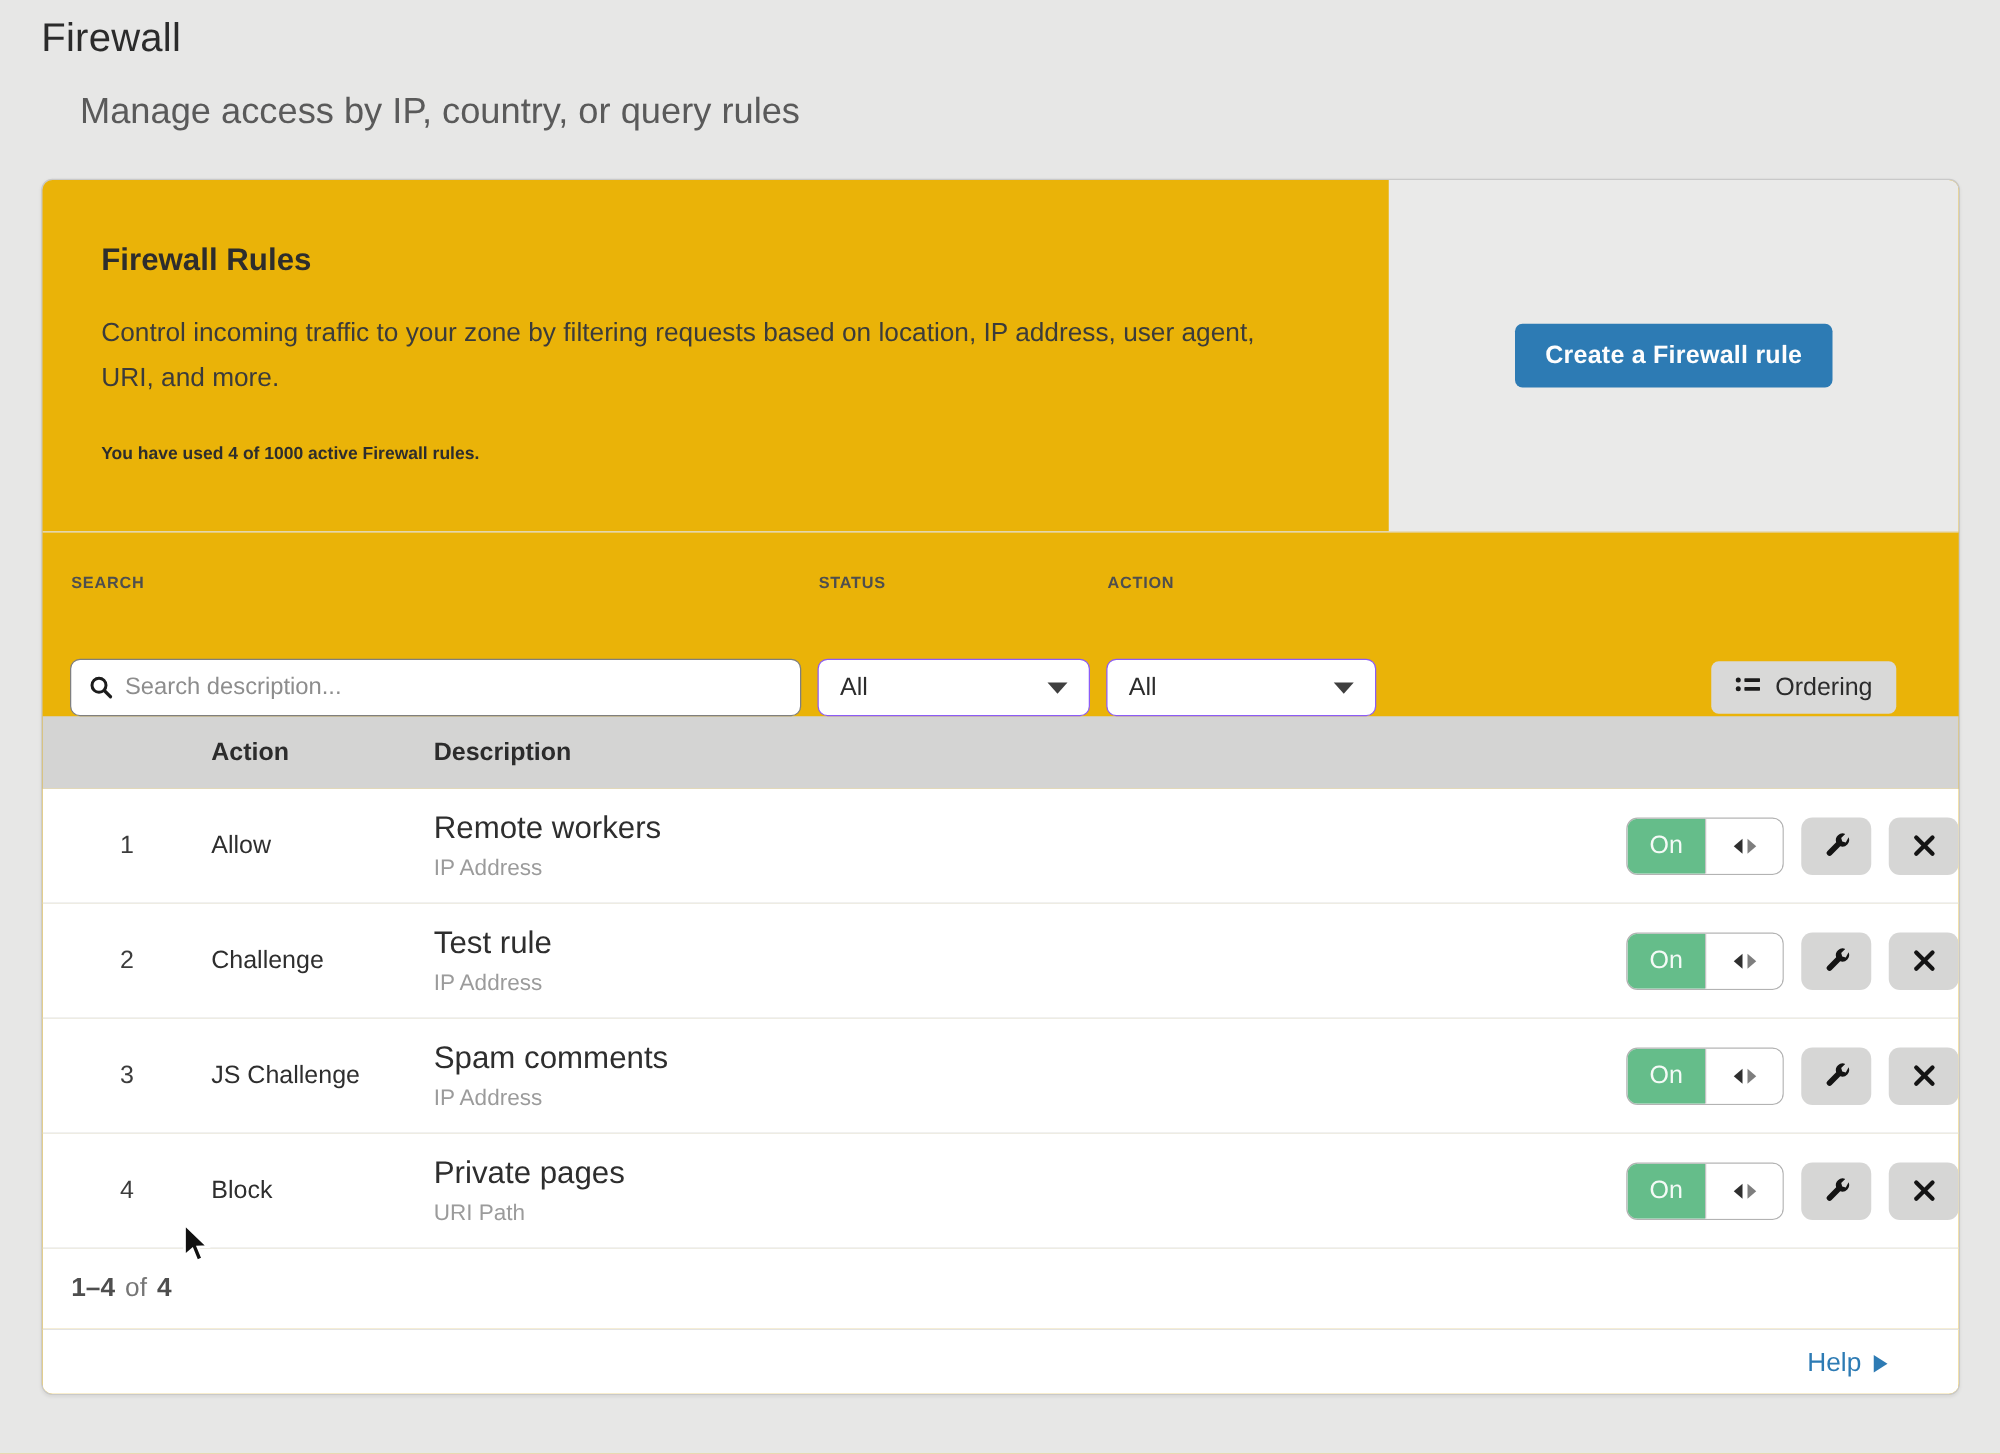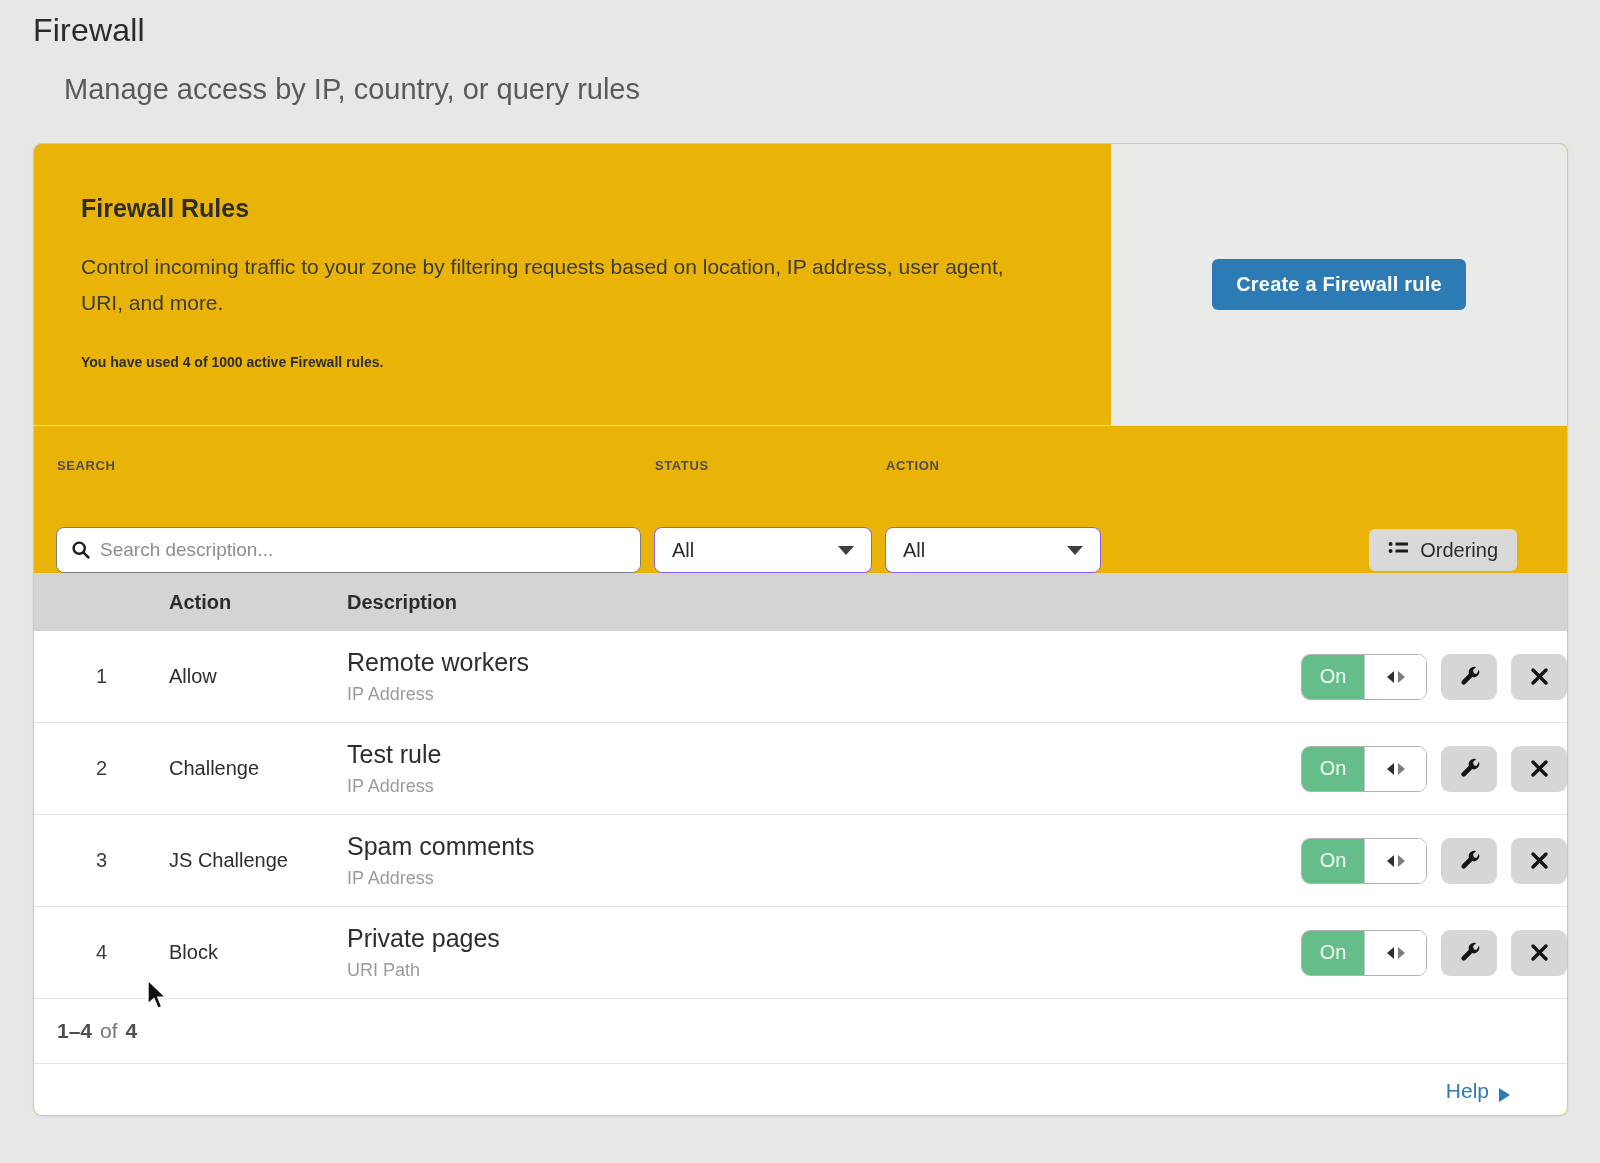--- a/index.html
+++ b/index.html
@@ -177,21 +177,21 @@
   .pg-strong { font-weight: 700; color: #4e4e4e; }
   .pg-of { font-weight: 400; color: #757575; margin: 0 8px; }
   .card-footer {
     height: 54px;
     border-top: 1px solid #e3e3e2;
     display: flex; align-items: center; justify-content: flex-end;
     padding-right: 56px;
     background: #fff;
   }
   .help-link {
-    display: flex; align-items: flex-end; gap: 9px;
+    display: flex; align-items: center; gap: 9px;
     color: #2d7bb4; font-size: 21px; text-decoration: none; cursor: pointer;
   }
 
   
   .cursor { position: absolute; left: 143px; top: 978px; pointer-events: none; }
 </style>
 </head>
 <body>
 
 <div class="page-header">

